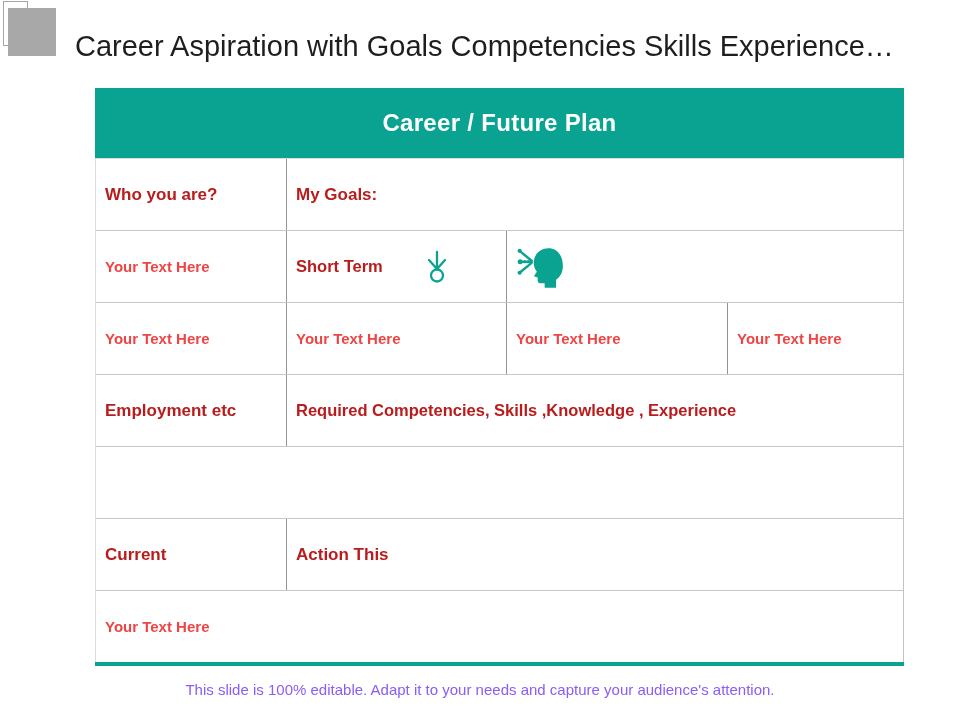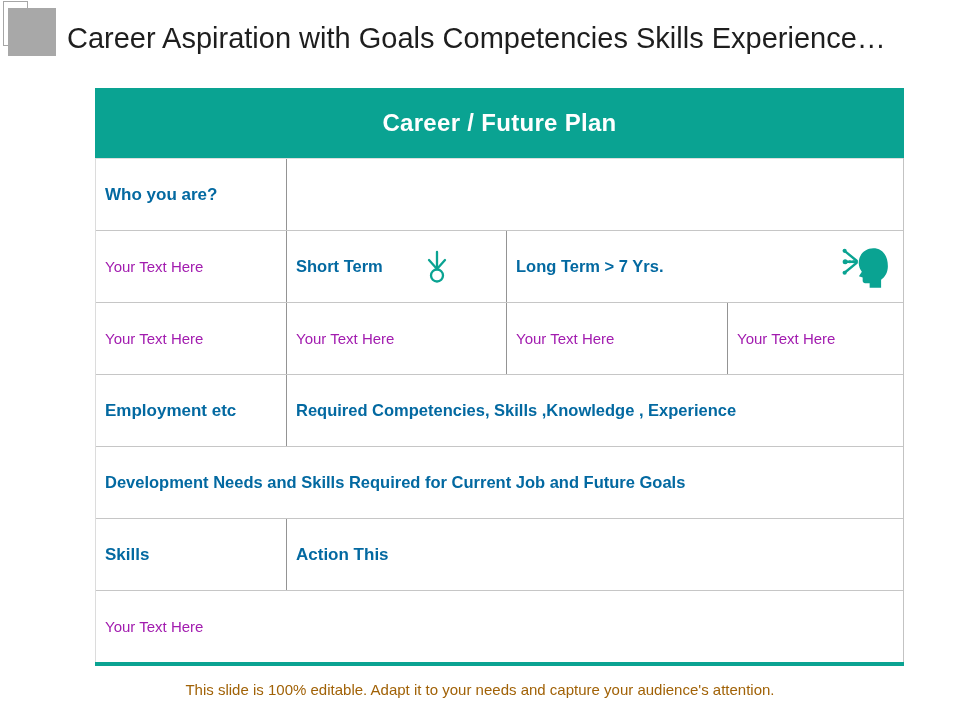--- a/index.html
+++ b/index.html
@@ -5,49 +5,49 @@
   html,body{margin:0;padding:0;background:#fff;}
   .slide{
     position:relative;width:960px;height:720px;background:#ffffff;overflow:hidden;
     font-family:"Liberation Sans",sans-serif;color:#404040;
   }
   
   .sq-back{position:absolute;left:3px;top:1px;width:23px;height:43px;background:#ffffff;border:1px solid #a6a6a6;}
   .sq-front{position:absolute;left:8px;top:8px;width:48px;height:48px;background:#a8a8a8;}
 
   .title{
-    position:absolute;left:63px;top:18px;margin:4px;
+    position:absolute;left:63px;top:18px;margin:12px;
     font-size:29px;font-weight:400;color:#1e1e1e;white-space:nowrap;letter-spacing:0;
   }
 
   .tbl{position:absolute;left:55px;top:88px;width:809px;padding-left:40px;}
   .thead{
     height:70px;background:#0aa392;display:flex;align-items:center;justify-content:center;
     color:#ffffff;font-size:24px;font-weight:700;letter-spacing:.3px;
   }
   .rows{border-left:1px solid #dcdcdc;border-right:1px solid #c3c3c3;}
   .row{display:flex;height:72px;border-top:1px solid #c6c6c6;box-sizing:border-box;}
   .row.first{border-top:1px solid #dedede;}
   .cell{display:flex;align-items:center;box-sizing:border-box;padding-left:9px;overflow:hidden;}
   .c1{width:191px;border-right:1px solid #949494;flex:none;}
   .c2{width:220px;border-right:1px solid #949494;flex:none;text-align:right;}
   .c3{width:221px;border-right:1px solid #949494;flex:none;}
   .c4{flex:1;}
   .rest{flex:1;}
-  .bold{font-weight:700;font-size:17px;color:#0369a1;}
-  .muted{font-weight:400;font-size:15px;color:#a21caf;}
+  .bold{font-weight:700;font-size:17px;color:#b91c1c;}
+  .muted{font-weight:700;font-size:15px;color:#ef4444;}
   .term{justify-content:space-between;font-size:16.5px;}
   .pad-a{padding-right:56px;}
   .pad-b{padding-right:16px;}
   .pad-c{padding-right:12px;}
   .bottom-bar{height:4px;background:#0aa392;}
 
   .footer{
     position:absolute;left:0;right:0;top:681px;text-align:center;
-    font-size:15px;color:#a16207;
+    font-size:15px;color:#8b5cf6;
   }
 
   .icon-stroke{stroke:#0aa392;fill:none;stroke-width:2.3;stroke-linecap:round;stroke-linejoin:round;}
   .icon-fill{fill:#0aa392;}
   .coin{fill:#ffffff;stroke:#0aa392;stroke-width:1.8;}
 </style>
 </head>
 <body>
 
 <div class="slide">
@@ -60,34 +60,34 @@
   <div class="tbl">
 
     <div class="thead">
       <span>Career / Future Plan</span>
     </div>
 
     <div class="rows">
 
       <div class="row first">
         <div class="cell c1 bold">Who you are?</div>
+        <div class="cell rest bold">My Goals:</div>
       </div>
 
       <div class="row">
         <div class="cell c1 muted">Your Text Here</div>
         <div class="cell c2 bold term pad-a">
           <span>Short Term</span>
           <svg width="26" height="40" viewBox="0 0 26 36">
             <line class="icon-stroke" x1="13" y1="3" x2="13" y2="18"></line>
             <polyline class="icon-stroke" points="5,11 13,20 21,11"></polyline>
             <circle class="icon-stroke" cx="13" cy="26.5" r="6"></circle>
           </svg>
         </div>
         <div class="cell c4 bold term pad-c">
-          <span>Long Term &gt; 7 Yrs.</span>
           <svg width="50" height="42" viewBox="0 0 48 40">
             <path class="icon-fill" d="M31 2c-8 0-14 6.2-14 14 0 3.4 1.2 6.3 3 8.6l-2.8 4.2 3.6 1.4v2.9c0 1.3 1.1 2.4 2.4 2.4h4.3V40h11v-7.8c4.2-3 6.5-7.7 6.5-13C45 8 39 2 31 2z"></path>
             <line class="icon-stroke" x1="15" y1="14" x2="4" y2="5" stroke-width="1.6"></line>
             <line class="icon-stroke" x1="15" y1="15" x2="6" y2="15" stroke-width="1.6"></line>
             <line class="icon-stroke" x1="15" y1="16" x2="4" y2="25" stroke-width="1.6"></line>
             <circle class="icon-fill" cx="3.5" cy="4.5" r="2"></circle>
             <circle class="icon-fill" cx="4" cy="15" r="2.4"></circle>
             <circle class="icon-fill" cx="3.5" cy="25.5" r="2"></circle>
             <circle class="icon-fill" cx="8.5" cy="15" r="1.5"></circle>
             <circle class="icon-fill" cx="12" cy="15" r="1.5"></circle>
@@ -101,25 +101,24 @@
         <div class="cell c3 muted">Your Text Here</div>
         <div class="cell c4 muted">Your Text Here</div>
       </div>
 
       <div class="row">
         <div class="cell c1 bold">Employment etc</div>
         <div class="cell rest bold" style="font-size:16.5px;">Required Competencies, Skills ,Knowledge , Experience</div>
       </div>
 
       <div class="row">
-        <div class="cell rest bold" style="font-size:16.5px;">Development Needs and Skills Required for Current Job and Future Goals</div>
       </div>
 
       <div class="row">
-        <div class="cell c1 bold">Skills</div>
+        <div class="cell c1 bold">Current</div>
         <div class="cell rest bold">Action This</div>
       </div>
 
       <div class="row">
         <div class="cell rest muted">Your Text Here</div>
       </div>
 
     </div>
 
     <div class="bottom-bar"></div>

